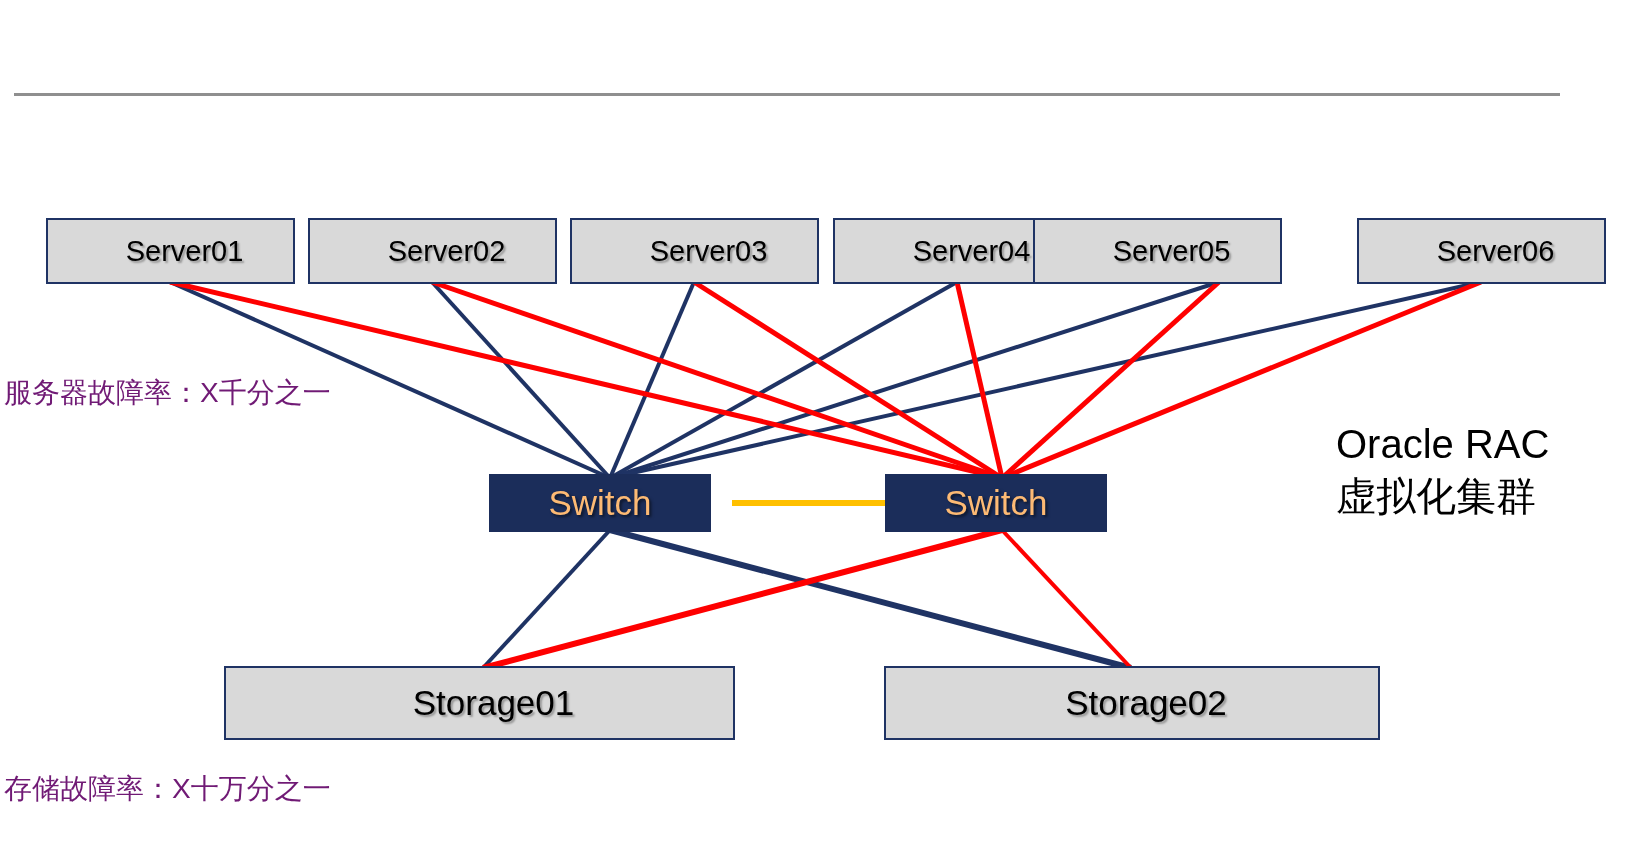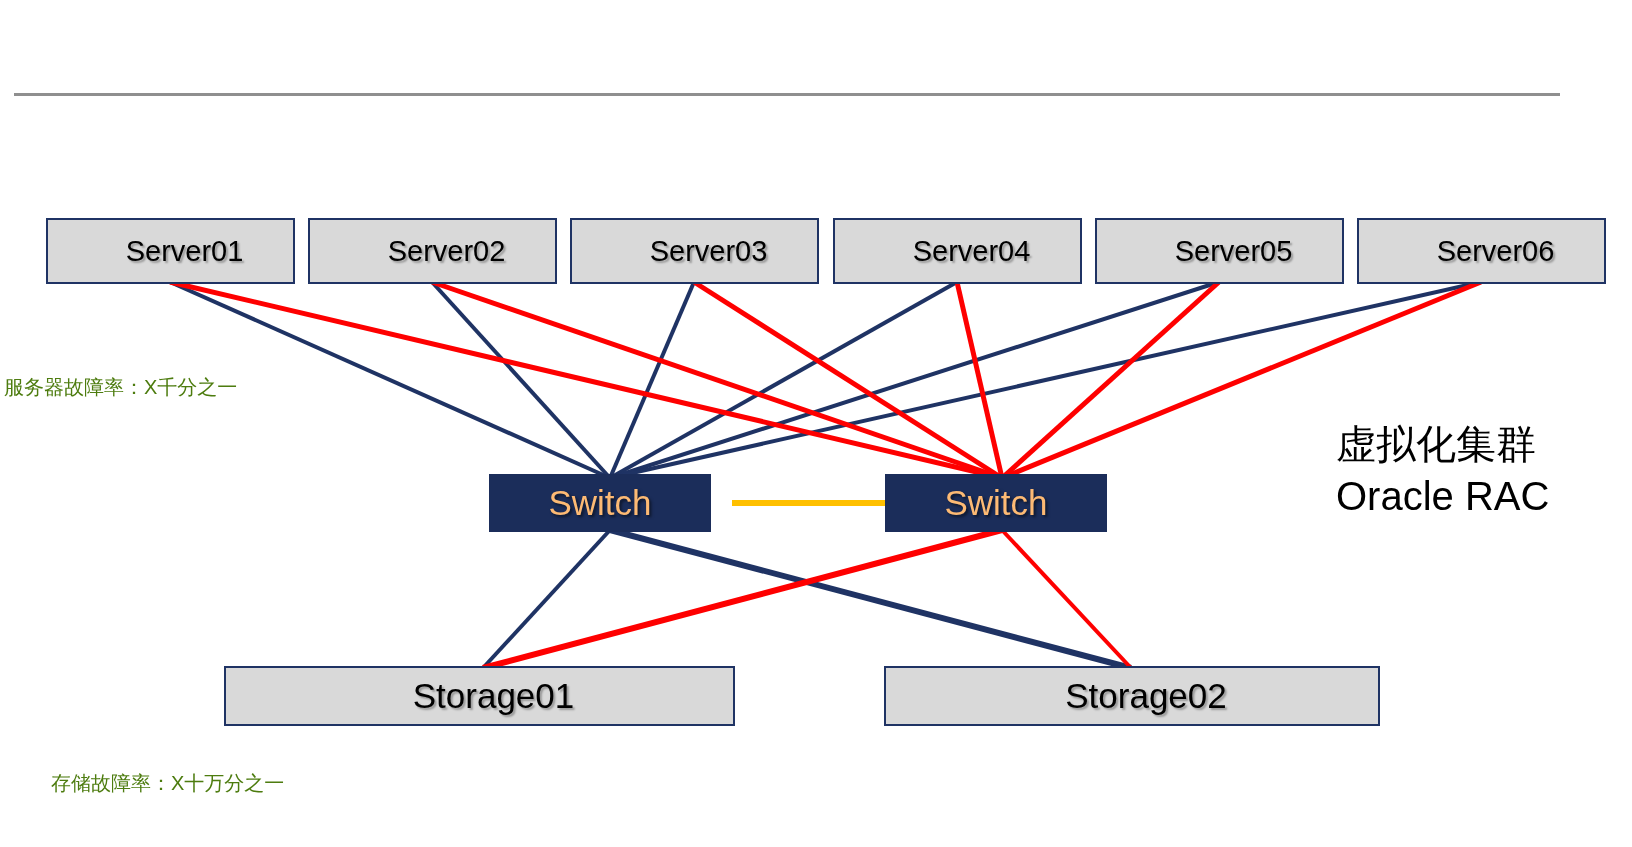--- a/index.html
+++ b/index.html
@@ -20,26 +20,26 @@
   .box{
     position:absolute;box-sizing:border-box;display:flex;align-items:center;justify-content:center;
     border:2px solid #1f3364;background:#d9d9d9;color:#000;
   }
   .server{top:218px;width:249px;height:66px;font-size:29px;}
   .server span,.storage span{text-shadow:2px 2px 2px rgba(0,0,0,0.30);margin-left:28px;}
   .switch{
     top:474px;width:222px;height:58px;background:#1b2d5a;border:none;color:#fdba74;font-size:35px;
   }
   .switch span{text-shadow:2px 2px 3px rgba(0,0,0,0.55);}
-  .storage{top:666px;height:60px;font-size:35px;}
+  .storage{top:666px;height:74px;font-size:35px;}
   .rate-label{
-    position:absolute;left:4px;font-size:20px;color:#4d7c0f;white-space:nowrap;
+    position:absolute;left:4px;font-size:28px;color:#701a75;white-space:nowrap;
   }
   .rate-label.server-rate{top:374px;}
-  .rate-label.storage-rate{top:770px;margin-left:47px;}
+  .rate-label.storage-rate{top:770px;}
   .cluster-note{
     position:absolute;left:1336px;top:418px;font-size:40px;color:#000;
     line-height:52px;white-space:nowrap;
   }
 </style>
 </head>
 <body>
 
 <div class="stage">
 
@@ -75,21 +75,21 @@
     </div>
   <div class="box server" style="left:308px">
       <span>Server02</span>
     </div>
   <div class="box server" style="left:570px">
       <span>Server03</span>
     </div>
   <div class="box server" style="left:833px">
       <span>Server04</span>
     </div>
-  <div class="box server" style="left:1095px">
+  <div class="box server" style="left:1033px">
       <span>Server05</span>
     </div>
   <div class="box server" style="left:1357px">
       <span>Server06</span>
     </div>
 
   <div class="box switch" style="left:489px">
       <span>Switch</span>
     </div>
   <div class="box switch" style="left:885px">
@@ -100,17 +100,17 @@
       <span>Storage01</span>
     </div>
   <div class="box storage" style="left:884px;width:496px">
       <span>Storage02</span>
     </div>
 
   <div class="rate-label server-rate">服务器故障率：X千分之一</div>
   <div class="rate-label storage-rate">存储故障率：X十万分之一</div>
 
   <div class="cluster-note">
+    <div>Oracle RAC</div>
     <div>虚拟化集群</div>
-    <div>Oracle RAC</div>
   </div>
 
 </div>
 
 </body></html>

